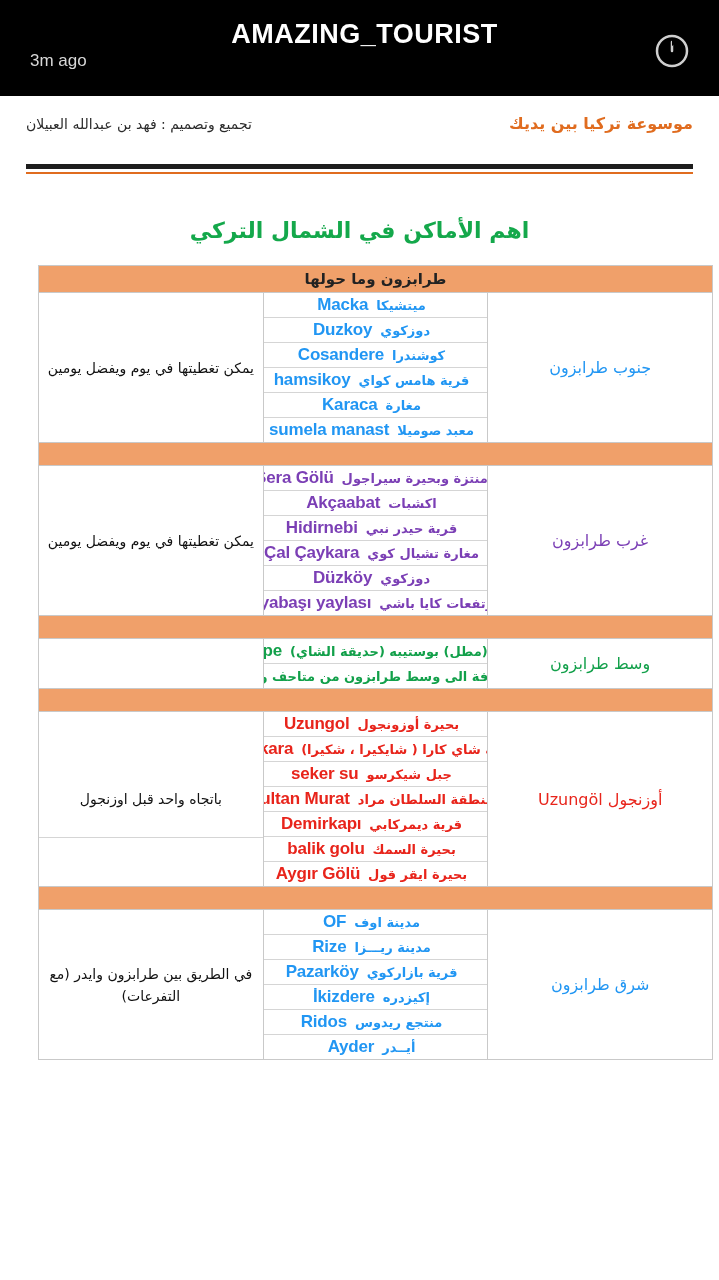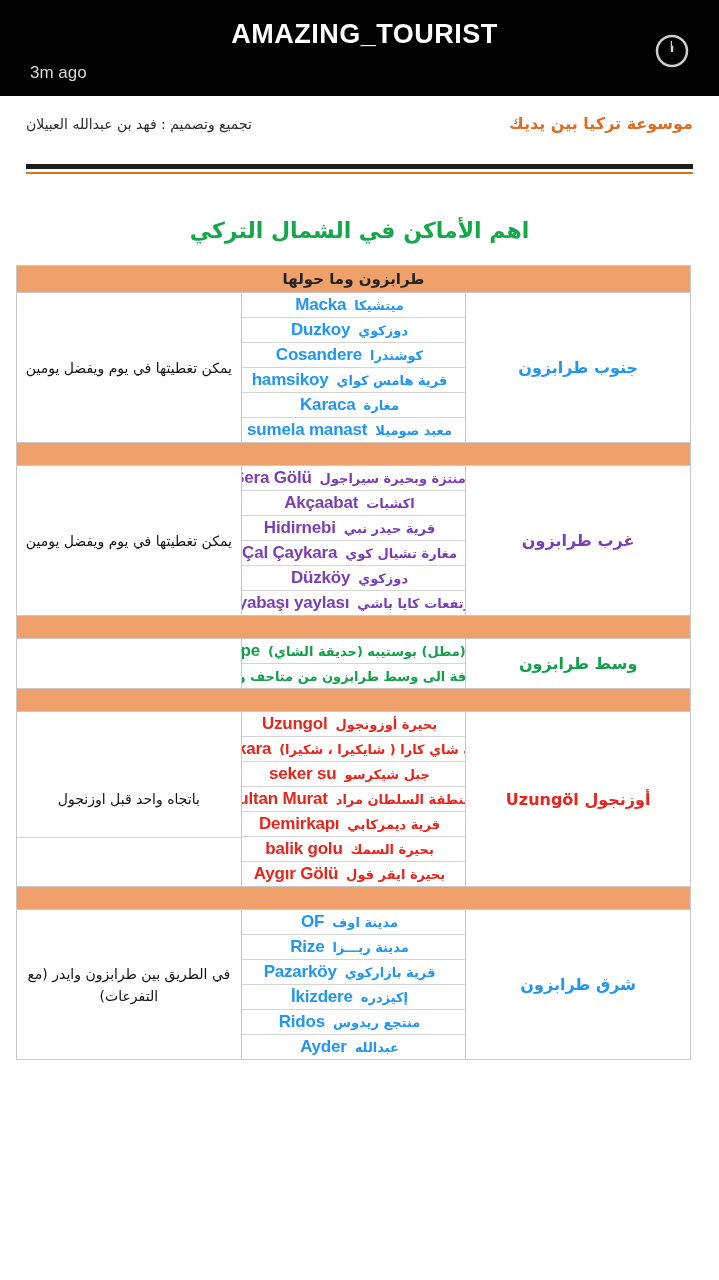--- a/index.html
+++ b/index.html
@@ -30,21 +30,21 @@
     font-weight: bold;
     letter-spacing: 0.5px;
     line-height: 32px;
     font-family: "Liberation Sans", sans-serif;
     text-align: center;
   }
   .story-time {
     color: #d8d8d8;
     font-size: 17px;
     line-height: 22px;
-    margin-top: 12px;
+    margin-top: 0;
     font-family: "Liberation Sans", sans-serif;
   }
   .story-refresh {
     position: absolute;
     right: 30px;
     top: 34px;
     width: 34px;
     height: 34px;
   }
 
@@ -100,21 +100,21 @@
     font-size: 22px;
     font-weight: bold;
     direction: rtl;
     margin-top: 44px;
     margin-bottom: 22px;
     letter-spacing: 0;
   }
 
   
   .table-wrap {
-    padding: 0 16px;
+    padding: 0 38px;
     box-sizing: border-box;
   }
   table.main {
     width: 675px;
     border-collapse: collapse;
     table-layout: fixed;
     direction: rtl;
   }
   table.main td {
     border: 1px solid #c9c9c9;
@@ -134,21 +134,21 @@
   .band-empty td {
     background: #f0a06a;
     border: 1px solid #e0956a;
     height: 22px;
   }
 
   td.region {
     width: 106px;
     text-align: center;
     font-size: 16px;
-    font-weight: bold;
+    font-weight: normal;
     line-height: 21px;
     direction: rtl;
     padding: 4px 2px;
   }
   td.note {
     width: 160px;
     text-align: center;
     font-size: 14px;
     line-height: 22px;
     direction: rtl;
@@ -518,21 +518,21 @@
                 <span class="line-inner">
                   <span class="lat c-blue">Ridos</span>
                   <span class="ar c-blue">منتجع ريدوس</span>
                 </span>
                     </td>
                   </tr>
               <tr>
                     <td>
                 <span class="line-inner">
                   <span class="lat c-blue">Ayder</span>
-                  <span class="ar c-blue">عبدالله</span>
+                  <span class="ar c-blue">أيــدر</span>
                 </span>
                     </td>
                   </tr>
             </tbody>
               </table>
           </td>
           <td class="note">في الطريق بين طرابزون وايدر (مع التفرعات)</td>
         </tr>
       </tbody>
     </table>

